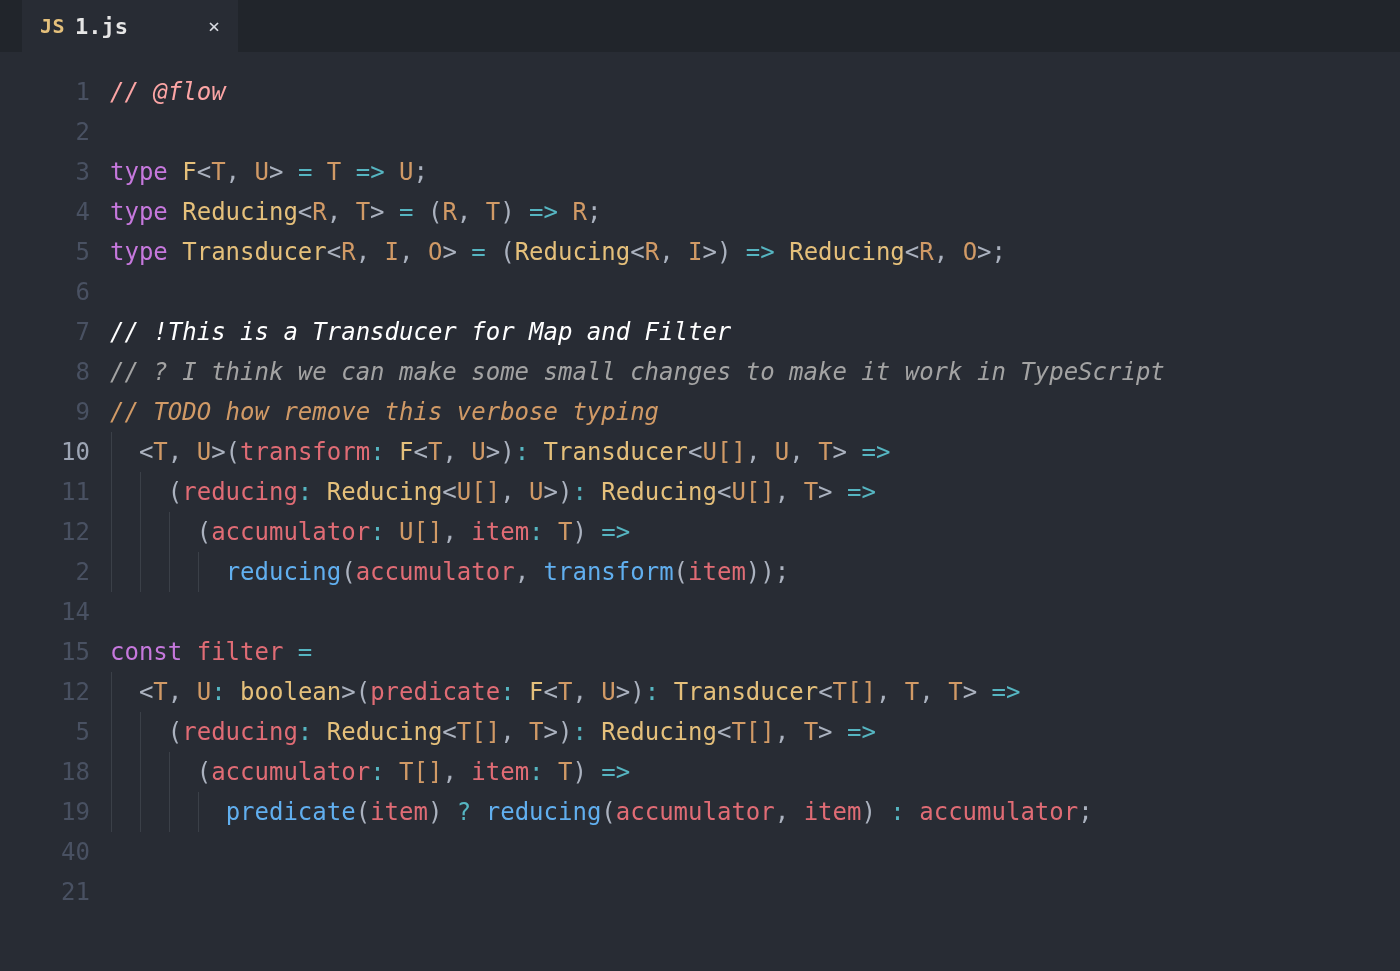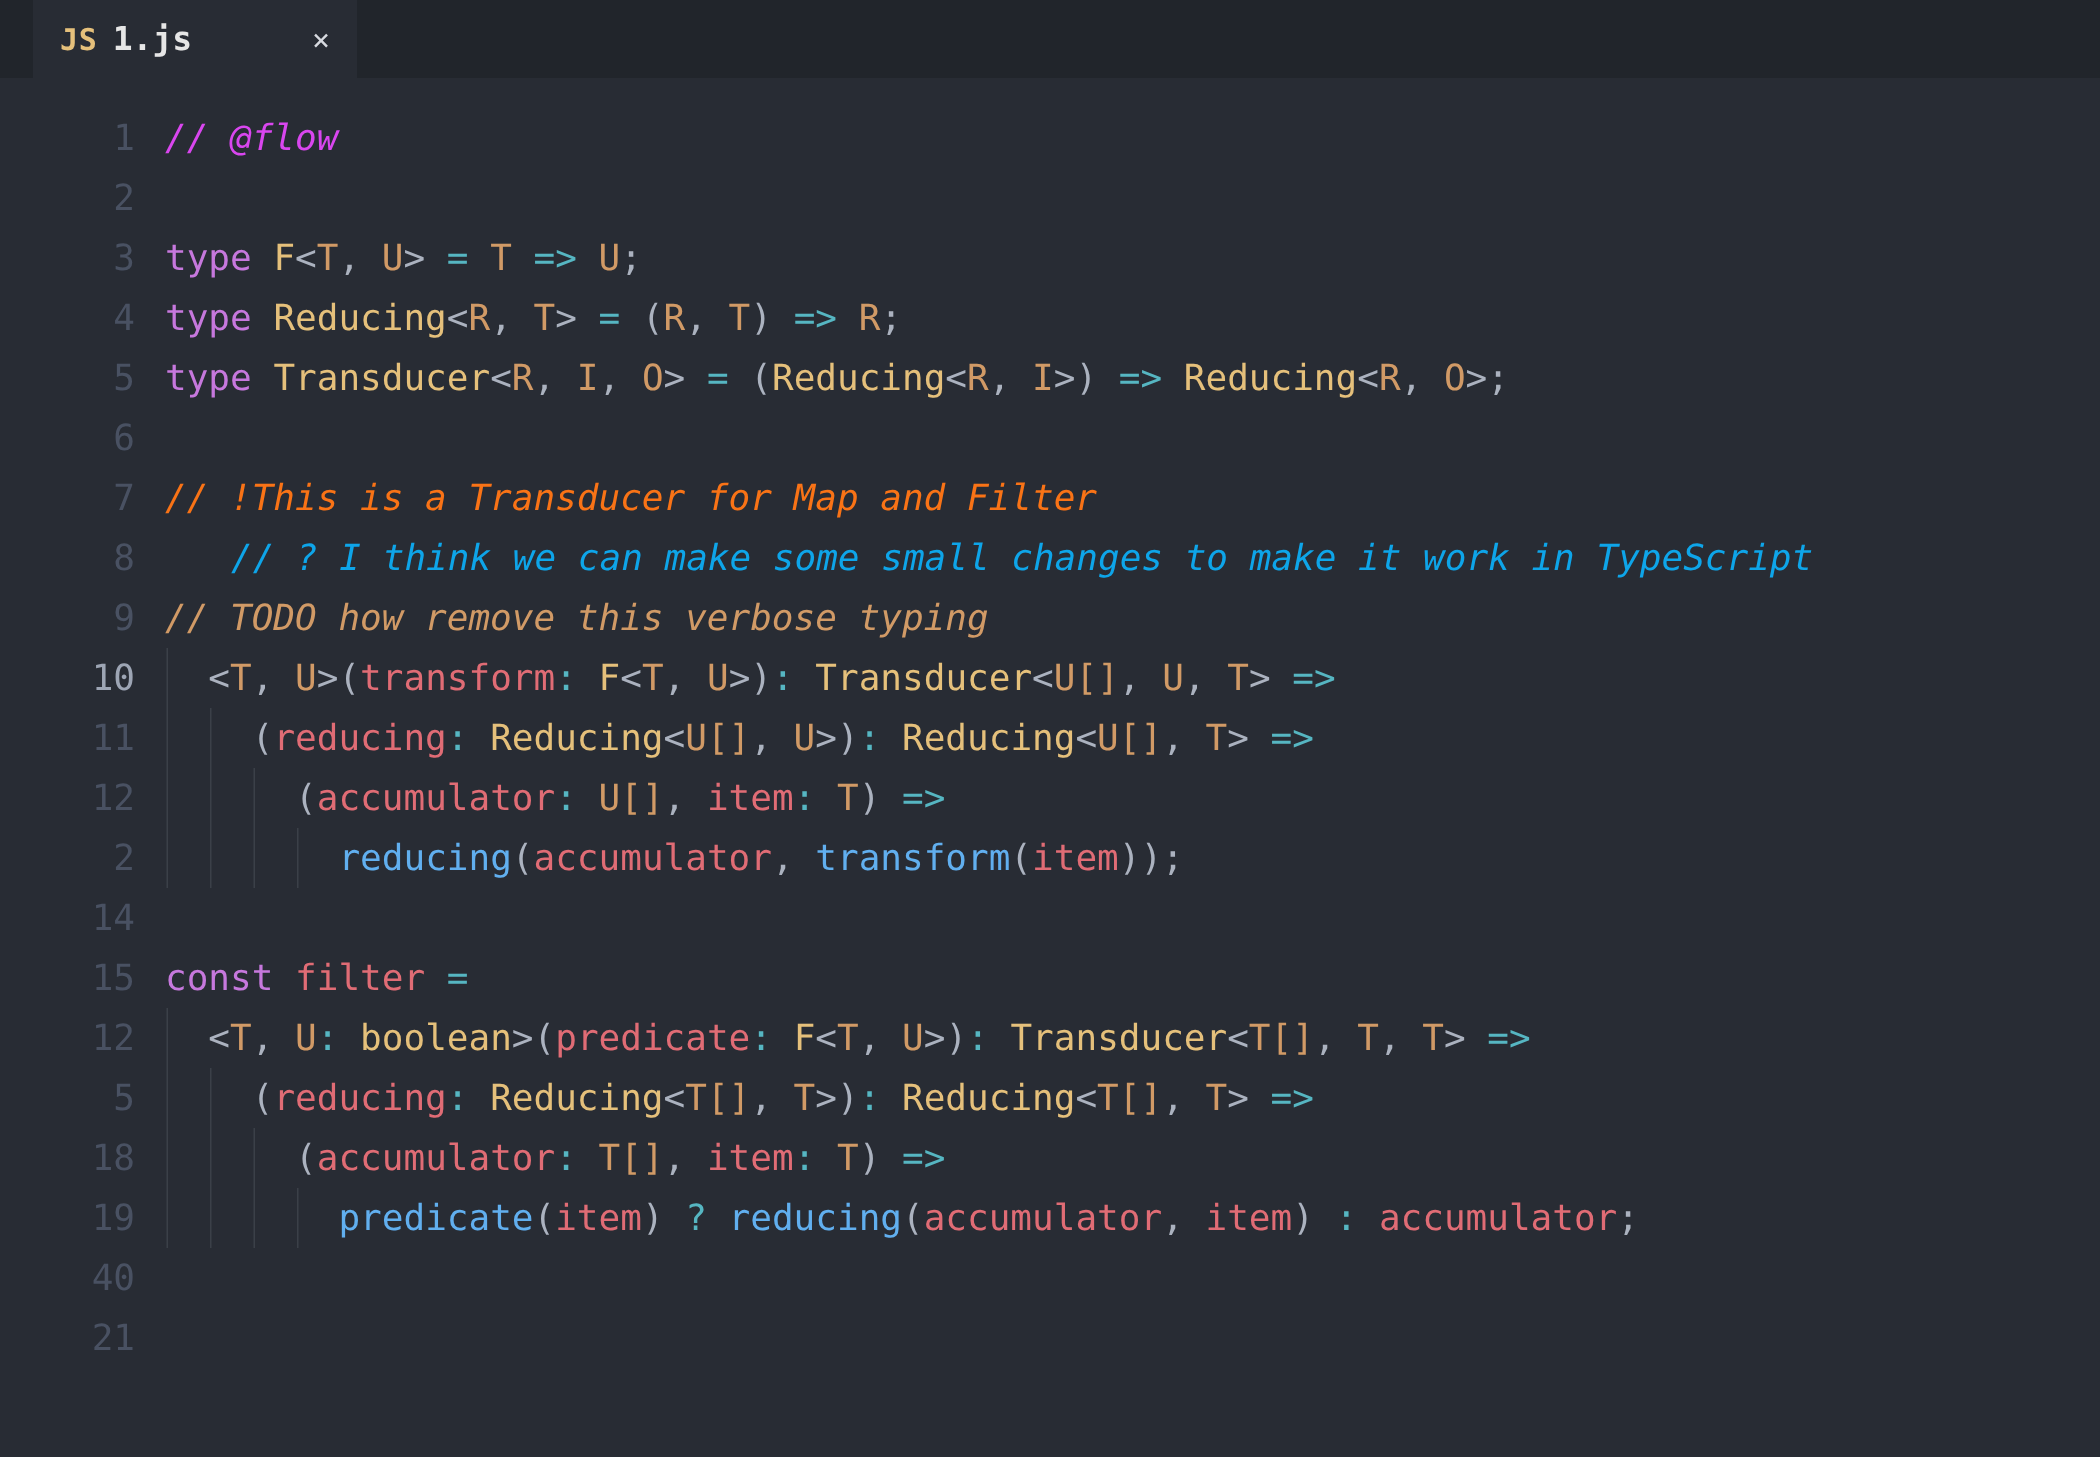--- a/index.html
+++ b/index.html
@@ -13,23 +13,23 @@
   .editor { display: flex; height: calc(971px - 52px); }
   .gutter { width: 110px; padding-top: 20px; padding-right: 20px; text-align: right; color: #495162; font-size: 24px; line-height: 40px; user-select: none; }
   .gutter .ln { height: 40px; }
   .gutter .ln.current { color: #9da5b4; }
   .code { flex: 1; padding-top: 20px; font-size: 24px; line-height: 40px; color: #abb2bf; position: relative; }
   .line { height: 40px; white-space: pre; position: relative; }
   .line.current { background: #2c313a; }
   .indent-guide { display:inline-block; border-left: 1px solid #3b4048; margin-left: 1px; margin-right: -2px; height: 40px; vertical-align: top; }
   .cursor { display:inline-block; width:2px; height:30px; background:#528bff; vertical-align: -4px; }
   
-  .c-comment { color:#d946ef; font-style: italic; }
-  .c-alert   { color:#f97316; font-style: italic; margin-top: 36px; }
-  .c-info    { color:#0ea5e9; font-style: italic; margin-left: 44px; }
+  .c-comment { color:#fca5a5; font-style: italic; }
+  .c-alert   { color:#ffffff; font-style: italic; margin-top: 36px; }
+  .c-info    { color:#a3a3a3; font-style: italic; }
   .c-todo    { color:#d19a66; font-style: italic; }
   .c-kw      { color:#c678dd; }
   .c-type    { color:#e5c07b; }
   .c-tparam  { color:#d19a66; }
   .c-id      { color:#e06c75; }
   .c-fn      { color:#61afef; }
   .c-op      { color:#56b6c2; }
   .c-punc    { color:#abb2bf; }
   .c-punc2   { color:#d19a66; }
 </style>

